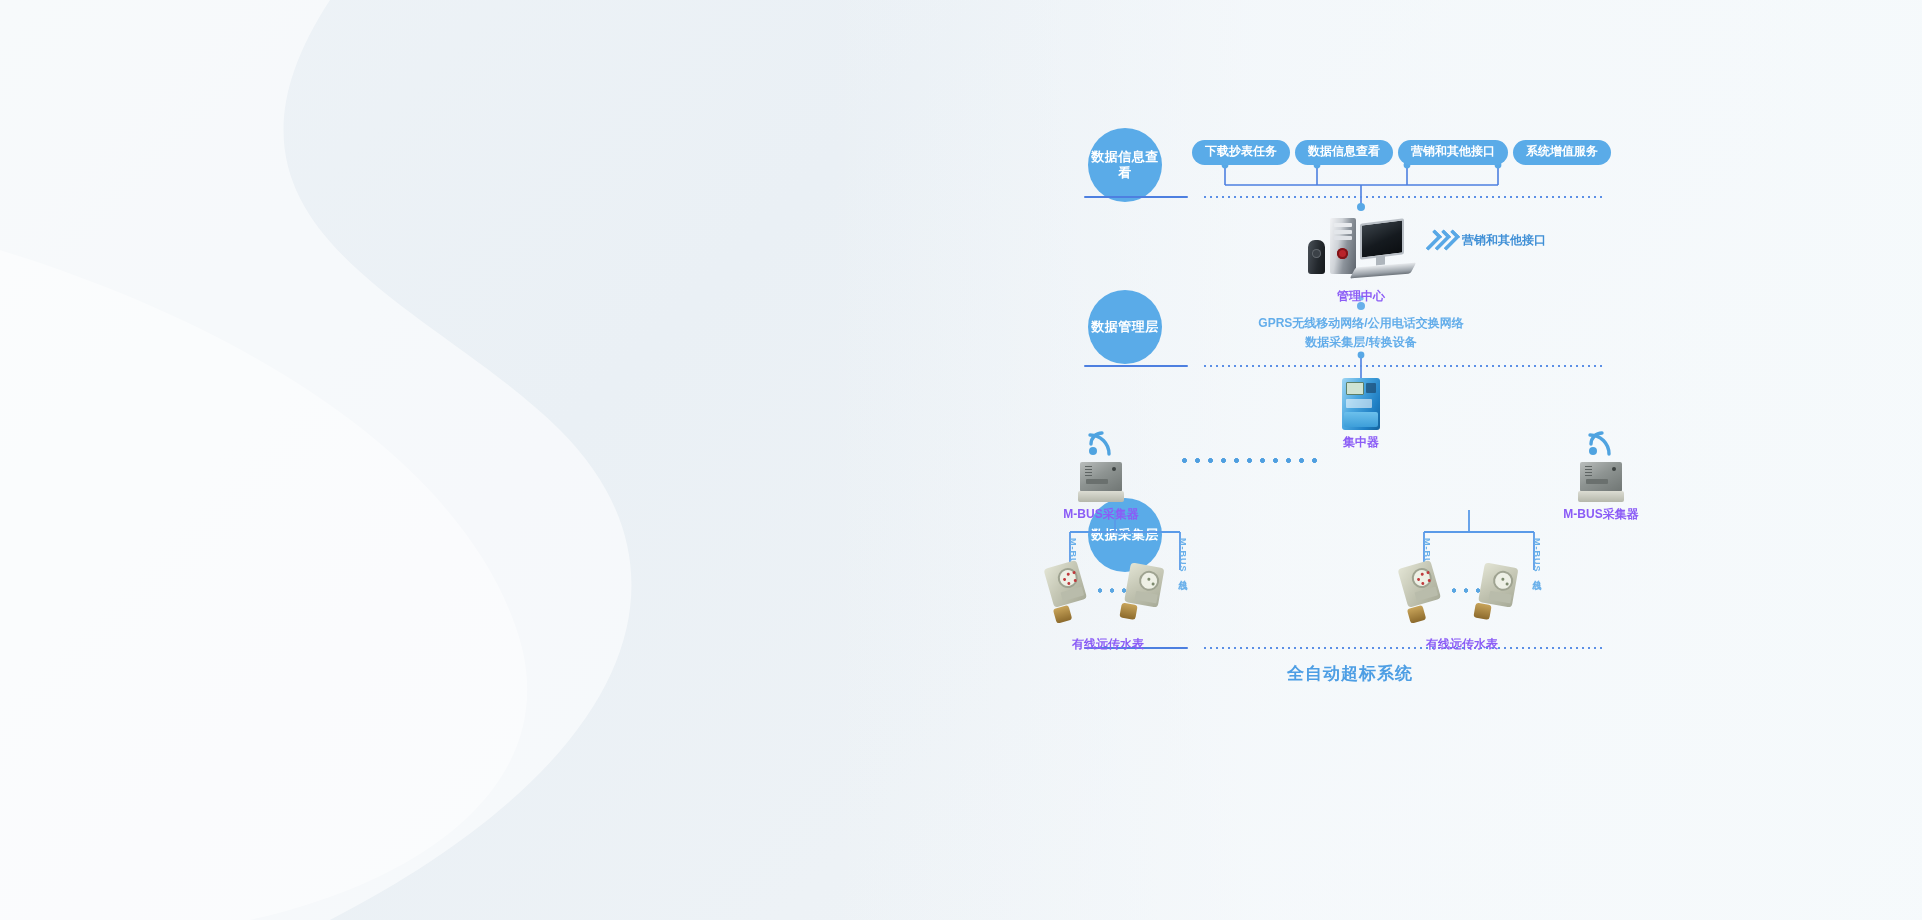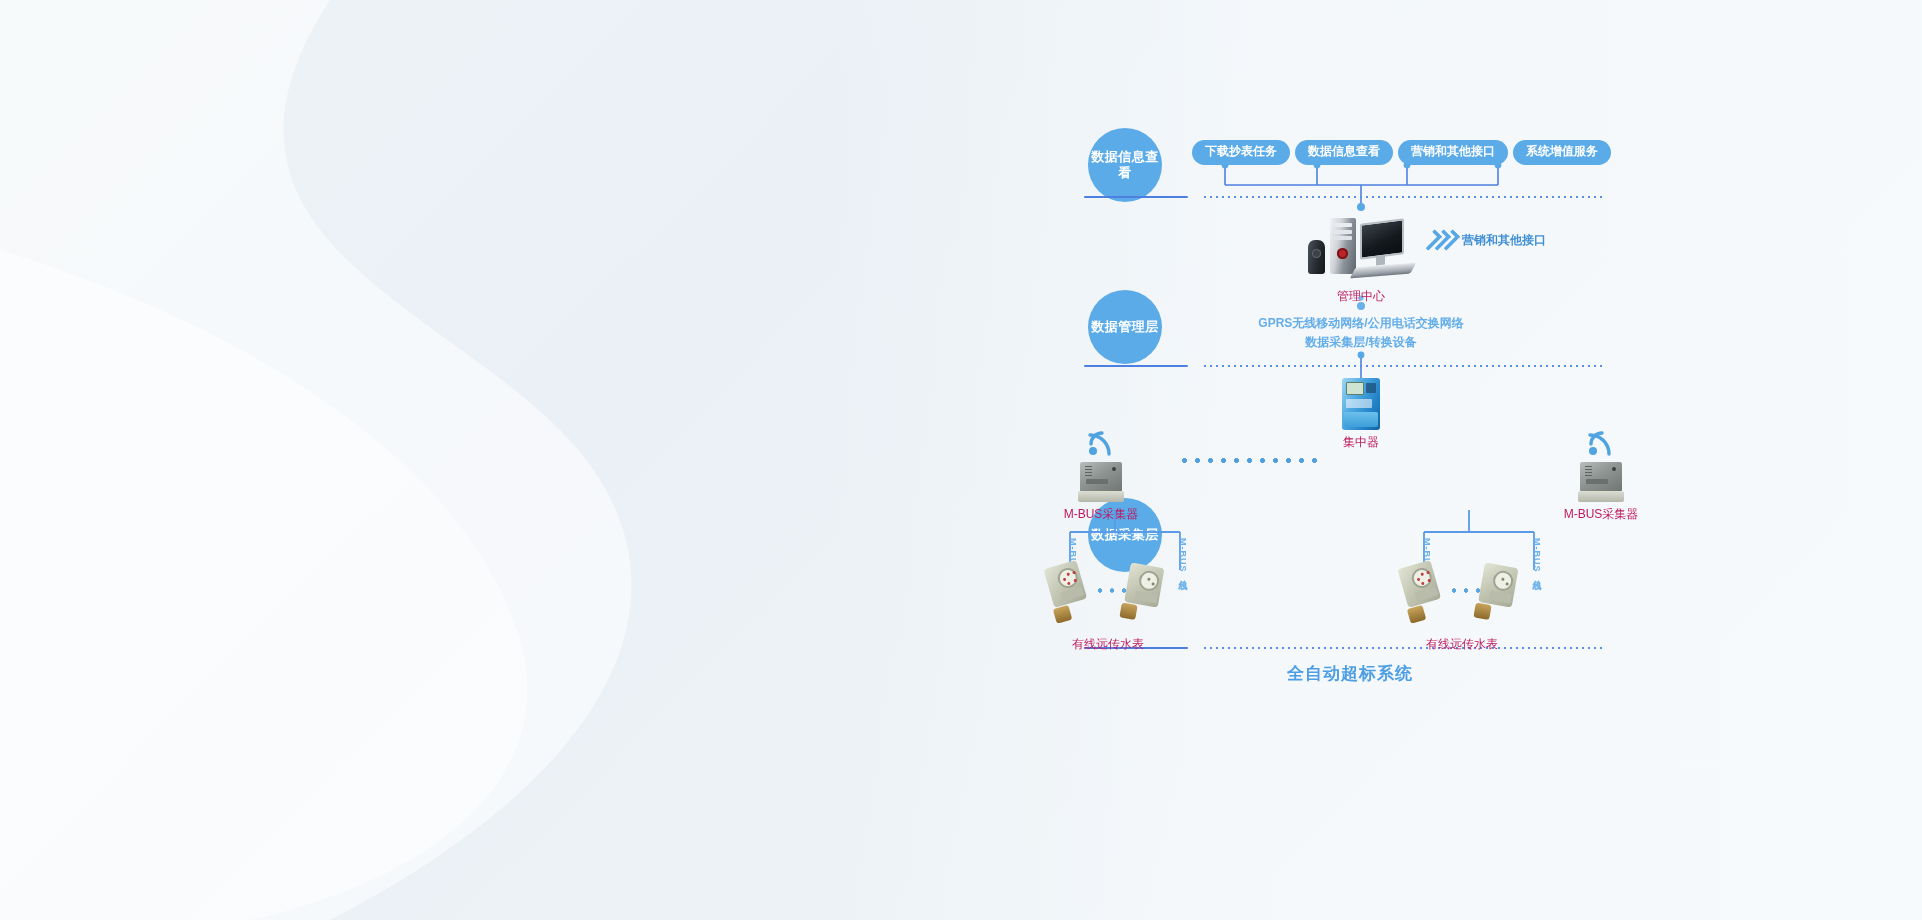--- a/index.html
+++ b/index.html
@@ -65,22 +65,22 @@
     padding: 6px 13px 7px; font-size: 12px; font-weight: 700;
     white-space: nowrap; line-height: 1;
   }
 
   
   #wires { position: absolute; left: 0; top: 0; width: 560px; height: 700px; overflow: visible; }
 
   
   .node { position: absolute; text-align: center; }
   .node .caption {
-    color: #be185d; font-size: 12px; white-space: nowrap;
-    margin-top: 4px; font-weight: 400;
+    color: #8b5cf6; font-size: 12px; white-space: nowrap;
+    margin-top: 4px; font-weight: 700;
   }
 
   
   .pc { position: relative; width: 118px; height: 66px; }
   .pc .tower {
     position: absolute; left: 28px; top: 0; width: 26px; height: 56px;
     background: linear-gradient(100deg,#f2f3f5 0%,#cfd3d8 35%,#8d949c 60%,#5d646c 100%);
     border-radius: 2px;
   }
   .pc .tower::before {

